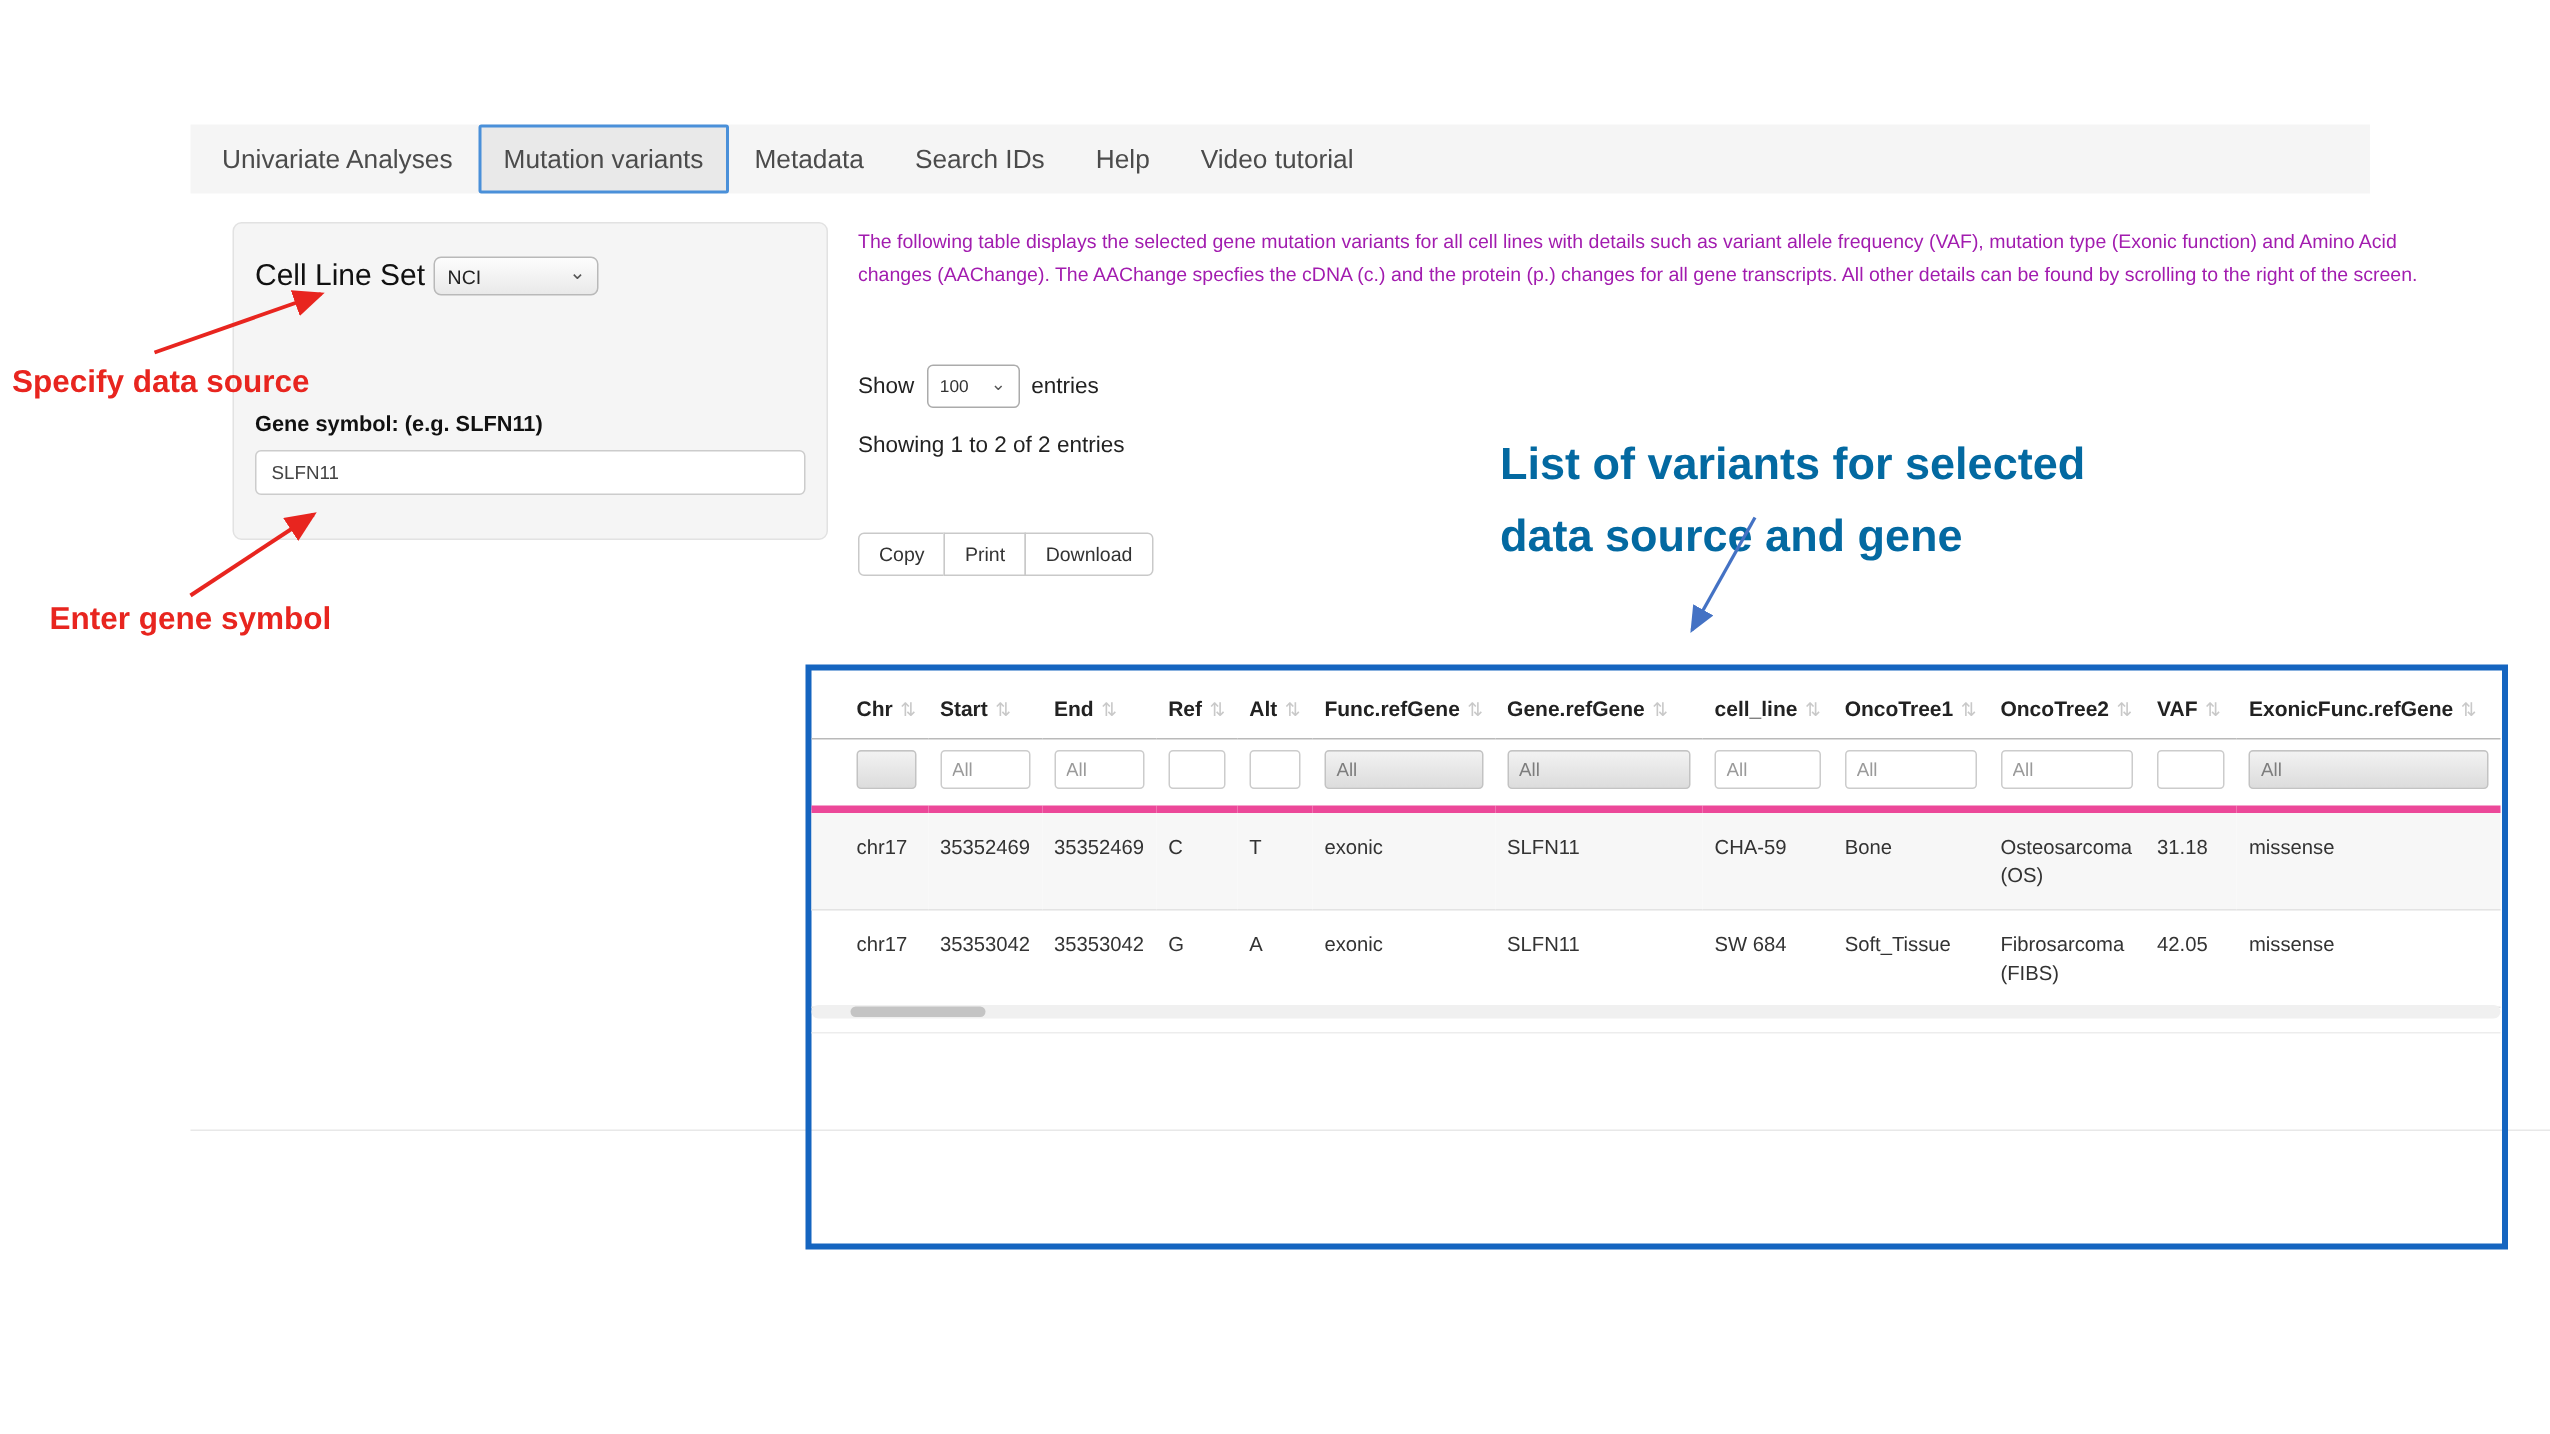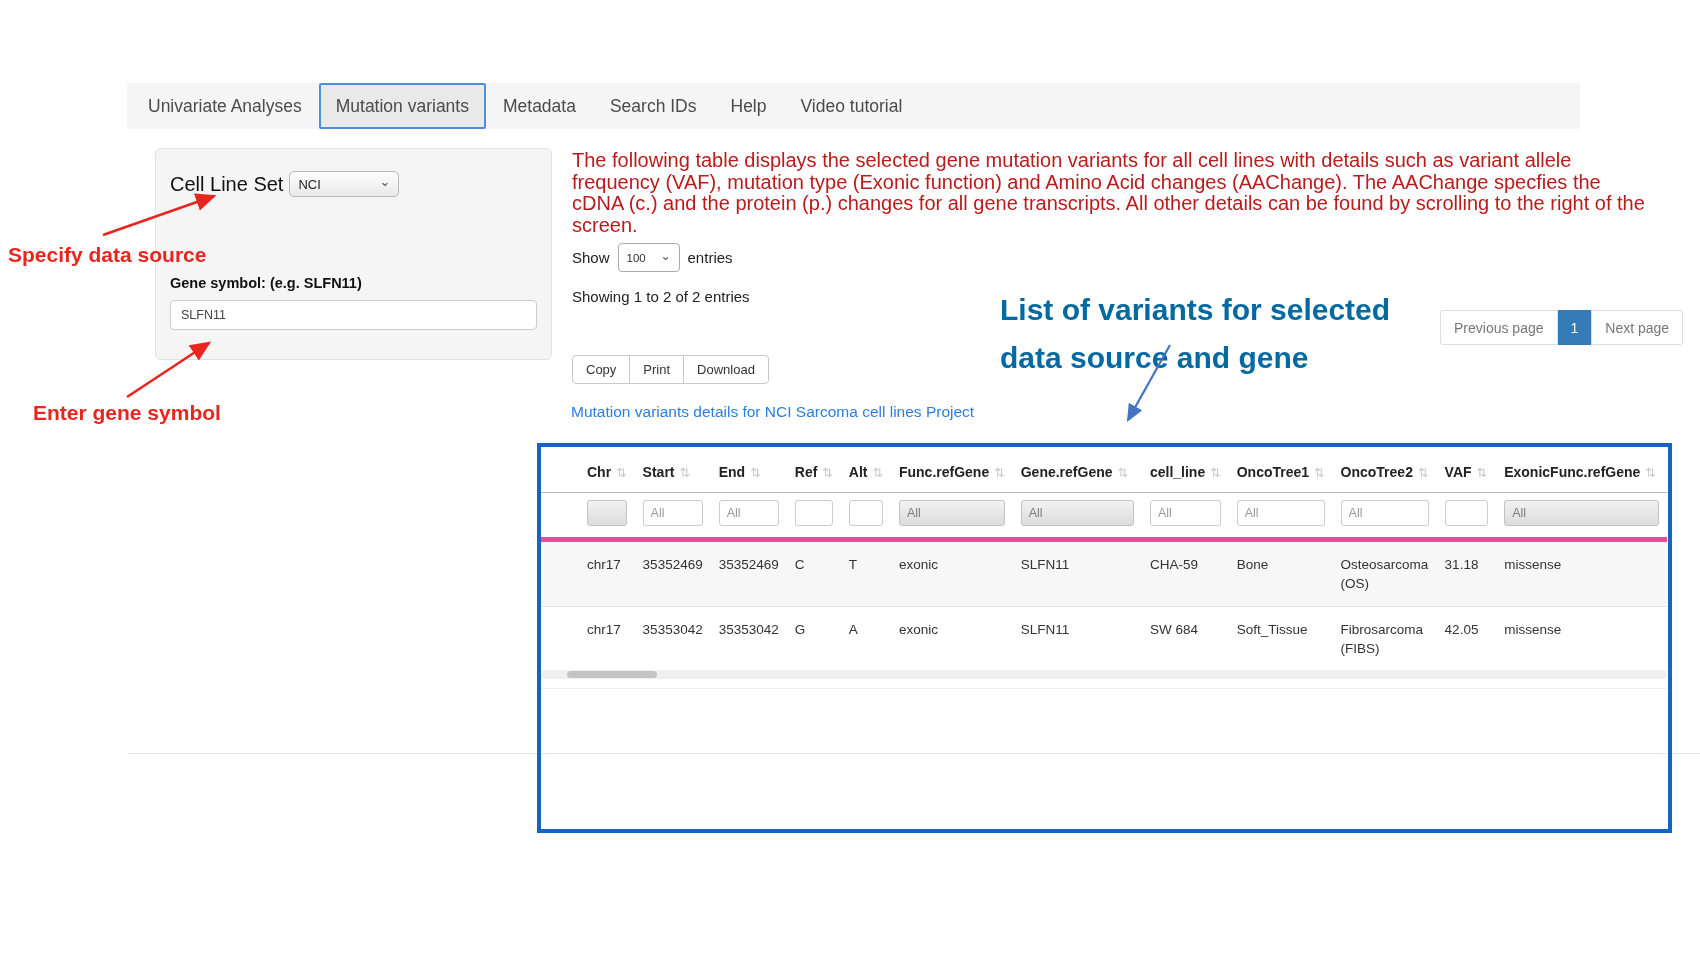--- a/index.html
+++ b/index.html
@@ -30,22 +30,22 @@
   
   .red-note { position:absolute; font-weight:bold; font-size:21px; color:#e8251f; white-space:nowrap; }
   #note-specify { left:8px; top:243px; }
   #note-enter { left:33px; top:401px; }
 
   
   .blue-heading { position:absolute; left:1000px; top:286px; width:450px; font-weight:bold;
                   font-size:30px; line-height:48px; color:#0369a1; }
 
   
-  .description { position:absolute; left:572px; top:150px; width:1078px; font-size:20px;
-                 line-height:21.5px; color:#b91c1c; }
+  .description { position:absolute; left:572px; top:150px; width:1078px; font-size:13px;
+                 line-height:21.5px; color:#a21caf; }
   .show-row { position:absolute; left:572px; top:243px; display:flex; align-items:center; gap:8px;
               font-size:15px; color:#222; }
   .len-select { width:62px; height:29px; background:#fff; border:1px solid #ababab; border-radius:4px;
                 display:flex; align-items:center; justify-content:space-between; padding:0 8px;
                 font-size:11.5px; color:#333; cursor:pointer; }
   .len-select .chev { color:#555; font-size:12px; line-height:8px; margin-top:-4px; }
   .showing { position:absolute; left:572px; top:288px; font-size:15px; color:#222; }
 
   .btn-group { position:absolute; left:572px; top:355px; display:flex;text-align:center; }
   .dt-btn { height:29px; padding:0 13px; background:#fff; border:1px solid #c9c9c9; font-size:13px;
@@ -66,21 +66,21 @@
 
   
   .page-divider { position:absolute; left:127px; top:753px; width:1573px; height:1px; background:#e8e8e8; }
 
   
   .blue-box { position:absolute; left:537px; top:443px; width:1135px; height:390px;
               border:4px solid #1565c0; background:transparent; }
   table.variants { border-collapse:collapse; table-layout:auto; width:1126px; font-size:13.5px; color:#333; }
   table.variants th { text-align:left; font-size:14px; font-weight:bold; color:#222;
                       padding:17px 8px 12px 8px; white-space:nowrap; border-bottom:1px solid #b9b9b9; }
-  table.variants th:first-child, table.variants td:first-child { padding-left:46px; }
+  table.variants th:first-child, table.variants td:first-child { padding-left:30px; }
   .sort { color:#c9c9c9; font-size:12.5px; margin-left:5px; font-weight:normal; }
   tr.filter-row td { padding:7px 8px 11px 8px; border-bottom:5px solid #ec4899; }
   .f-input { width:100%; height:26px; border:1px solid #ccc; border-radius:3px; background:#fff;
              font-size:12.5px; color:#555; padding:0 7px; font-family:"Liberation Sans","DejaVu Sans",sans-serif; }
   .f-input::placeholder { color:#9a9a9a; }
   .f-select { width:100%; height:26px; border:1px solid #c3c3c3; border-radius:3px;
               background:linear-gradient(#f2f2f2,#dcdcdc); font-size:12.5px; color:#7d7d7d;
               display:flex; align-items:center; padding:0 7px; cursor:pointer; }
   tbody.data tr td { padding:13px 8px; vertical-align:top; border-bottom:1px solid #e3e3e3; line-height:19px; }
   tbody.data tr.odd { background:#f7f7f7; }
@@ -141,29 +141,23 @@
   </div>
 
   <div class="showing">Showing 1 to 2 of 2 entries</div>
 
   <div class="btn-group">
     <div class="dt-btn">Copy</div>
     <div class="dt-btn">Print</div>
     <div class="dt-btn">Download</div>
   </div>
 
-  <div class="table-caption">Mutation variants details for NCI Sarcoma cell lines Project</div>
 
   <div class="blue-heading">List of variants for selected data source and gene</div>
 
-  <div class="pagination">
-    <div class="page-btn prev">Previous page</div>
-    <div class="page-current">1</div>
-    <div class="page-btn next">Next page</div>
-  </div>
 
   <div class="page-divider"></div>
 
   <div class="blue-box">
     <table class="variants">
       <colgroup>
         <col class="c0">
           <col class="c1">
           <col class="c2">
           <col class="c3">

